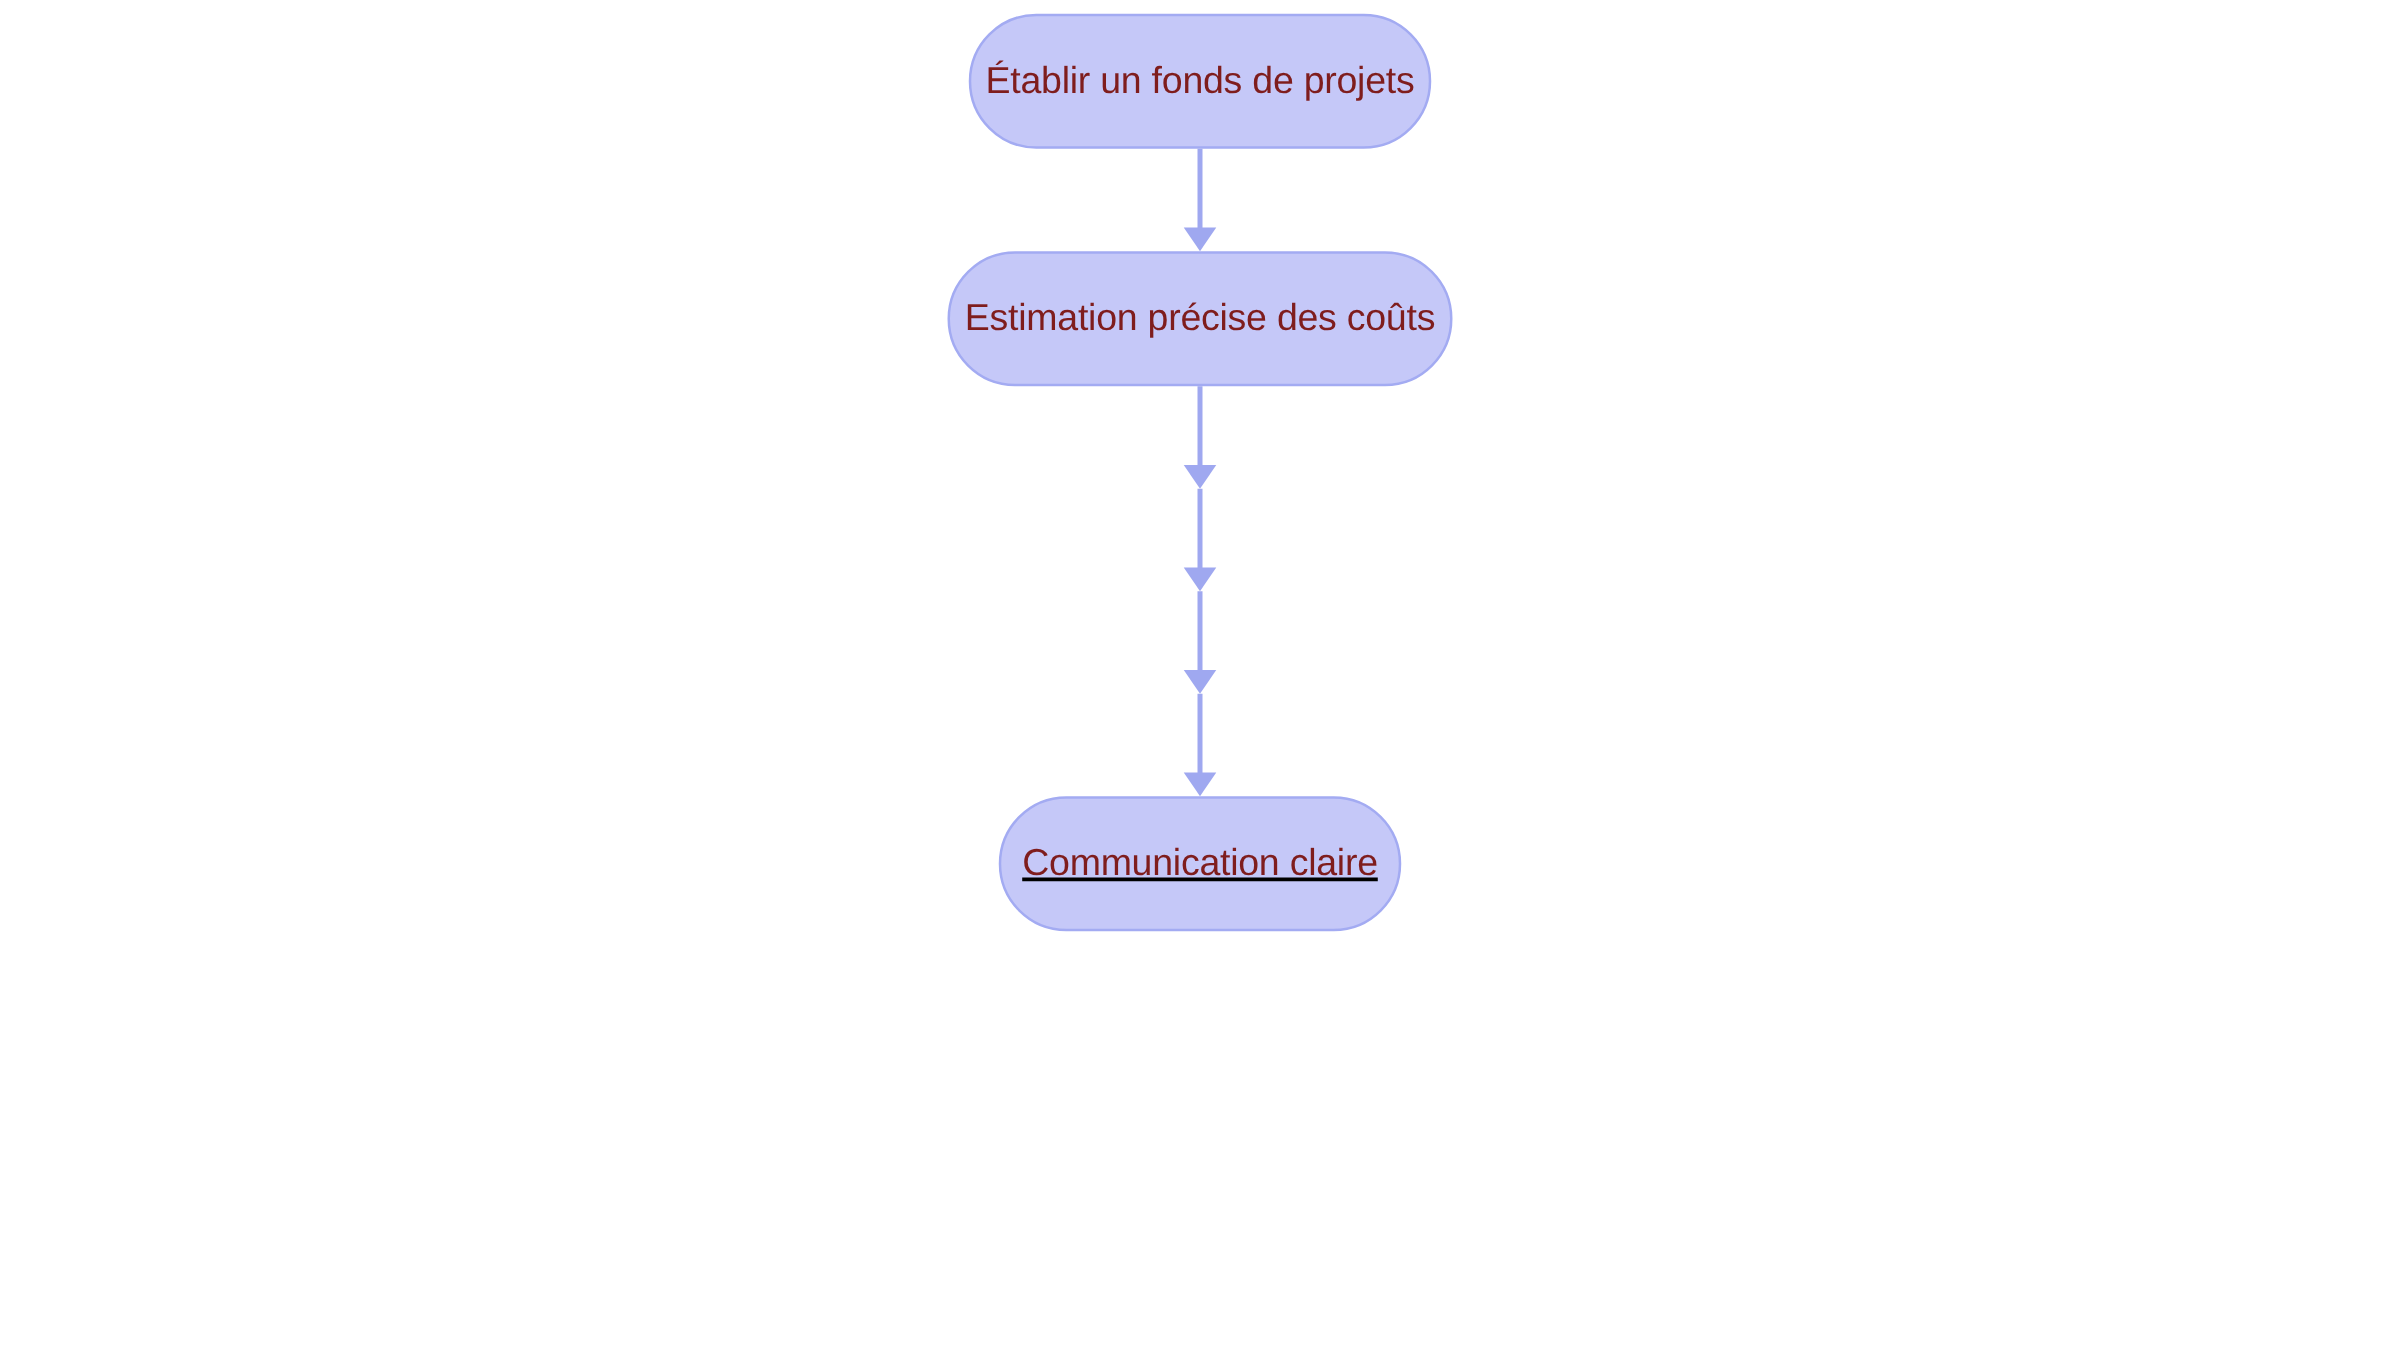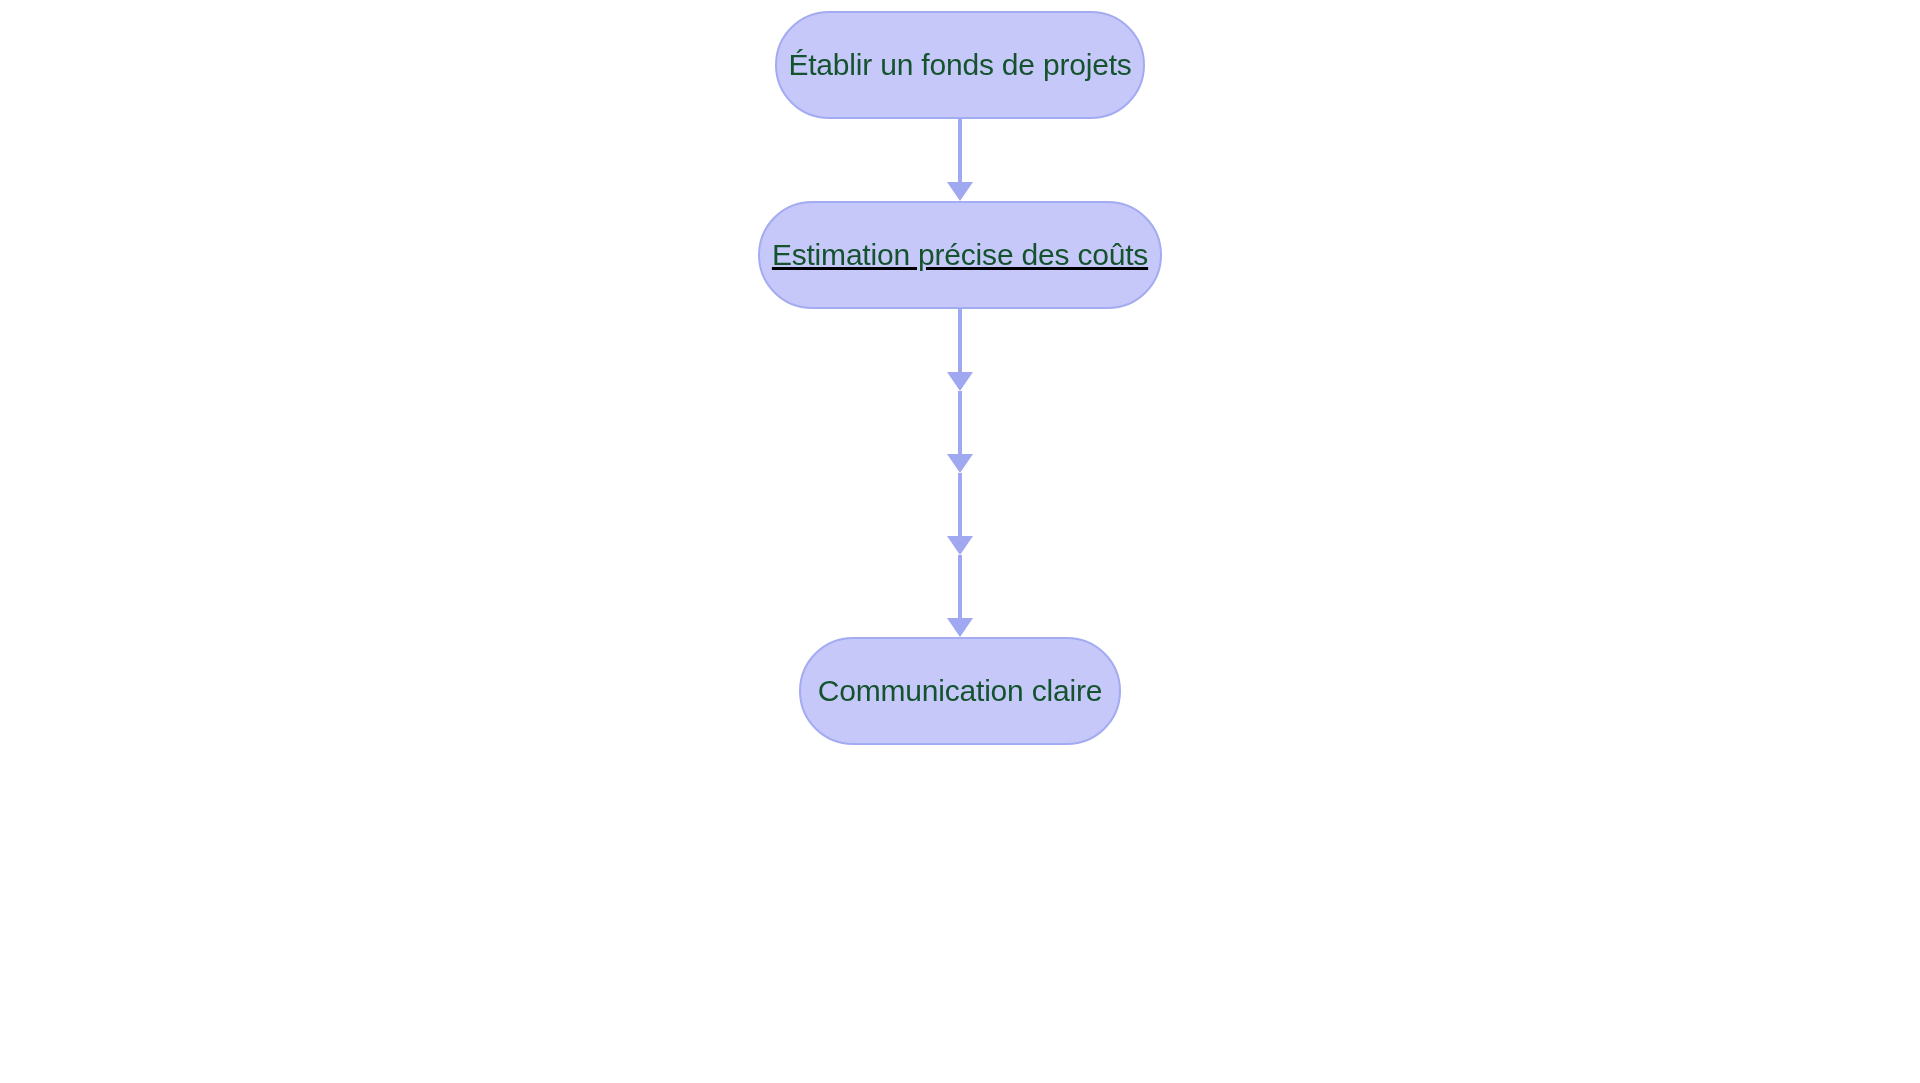--- a/index.html
+++ b/index.html
@@ -41,21 +41,21 @@
     background: #c5c8f8;
     border: 2px solid #a3abf2;
     border-radius: 54px;
     display: flex;
     align-items: center;
     justify-content: center;
     flex: 0 0 auto;
   }
 
   .node-label {
-    color: #14532d;
+    color: #7f1d1d;
     font-size: 30px;
     line-height: 1;
     letter-spacing: -0.2px;
     white-space: nowrap;
     font-weight: 400;
   }
 
   .connector {
     position: relative;
     width: 30px;
@@ -77,25 +77,25 @@
     height: 0;
     border-left: 13px solid transparent;
     border-right: 13px solid transparent;
     border-top: 19px solid #9fa8f0;
     flex: 0 0 auto;
     margin-top: -1px;
   }
 
   
   .node-w1 { width: 370px; }
-  .node-w2 { width: 404px; text-decoration: underline; }
+  .node-w2 { width: 404px; }
   .node-w3 { width: 334px; }
   .node-w4 { width: 396px; }
   .node-w5 { width: 288px; }
-  .node-w6 { width: 322px; }
+  .node-w6 { width: 322px; text-decoration: underline; }
 
   
   .spacer-top { height: 11px; flex: 0 0 auto; }
   .gap { height: 82px; }
 </style>
 </head>
 <body>
 
 <div id="flowchart">
   <div class="flow-column">

